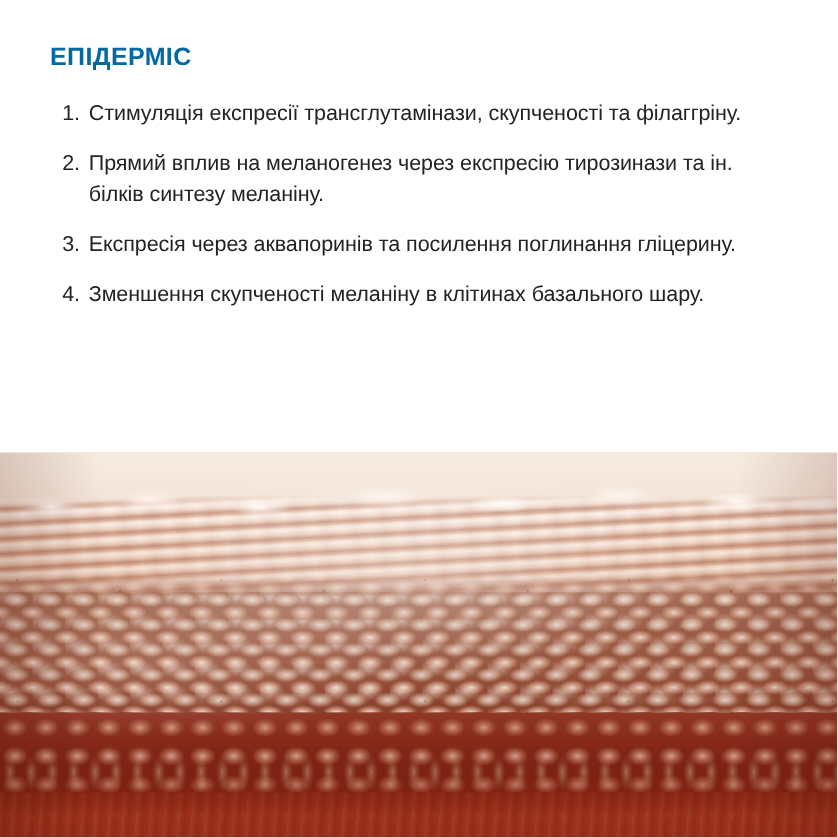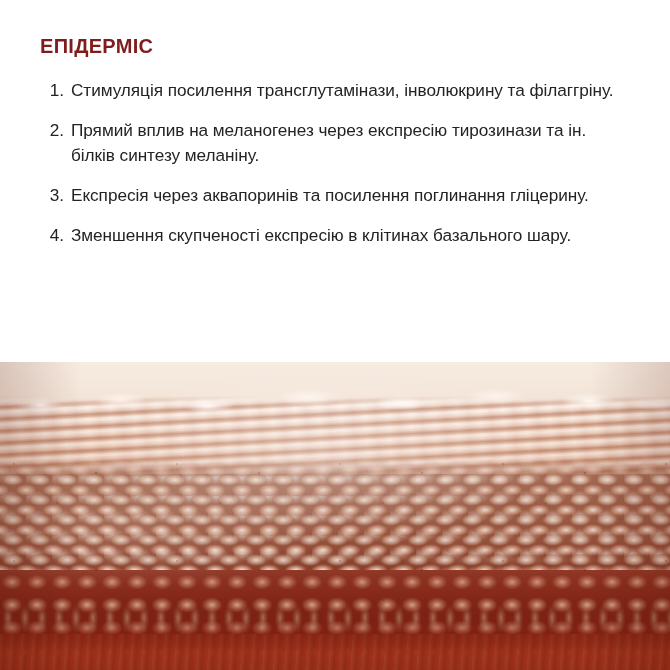--- a/index.html
+++ b/index.html
@@ -23,21 +23,21 @@
     left: 0; top: 0;
     width: 670px;
     height: 362px;
     box-sizing: border-box;
     padding: 34px 34px 0 40px;
   }
   #page-title {
     font-size: 20px;
     font-weight: bold;
     letter-spacing: 0.3px;
-    color: #7f1d1d;
+    color: #0369a1;
     margin: 0 0 20px 0;
     line-height: 1.2;
   }
   #bullet-list {
     list-style: none;
     margin: 0;
     padding: 0;
   }
   .list-item {
     position: relative;
@@ -221,36 +221,36 @@
 <div id="slide">
 
   <div id="text-block">
 
     <h1 id="page-title">ЕПІДЕРМІС</h1>
 
     <ol id="bullet-list">
 
       <li class="list-item">
         <span class="item-number">1.</span>
-        <span class="item-text">Стимуляція посилення трансглутамінази, інволюкрину та філаггріну.</span>
+        <span class="item-text">Стимуляція експресії трансглутамінази, скупченості та філаггріну.</span>
       </li>
 
       <li class="list-item">
         <span class="item-number">2.</span>
         <span class="item-text">Прямий вплив на меланогенез через експресію тирозинази та ін. білків синтезу меланіну.</span>
       </li>
 
       <li class="list-item">
         <span class="item-number">3.</span>
         <span class="item-text">Експресія через аквапоринів та посилення поглинання гліцерину.</span>
       </li>
 
       <li class="list-item">
         <span class="item-number">4.</span>
-        <span class="item-text">Зменшення скупченості експресію в клітинах базального шару.</span>
+        <span class="item-text">Зменшення скупченості меланіну в клітинах базального шару.</span>
       </li>
 
     </ol>
   </div>
 
   <div id="epidermis-figure">
     <div class="layer" id="dermis-base"></div>
     <div class="layer" id="bg-air"></div>
     <div class="layer" id="dermis-layer"></div>
     <div class="layer" id="basal-layer"></div>

